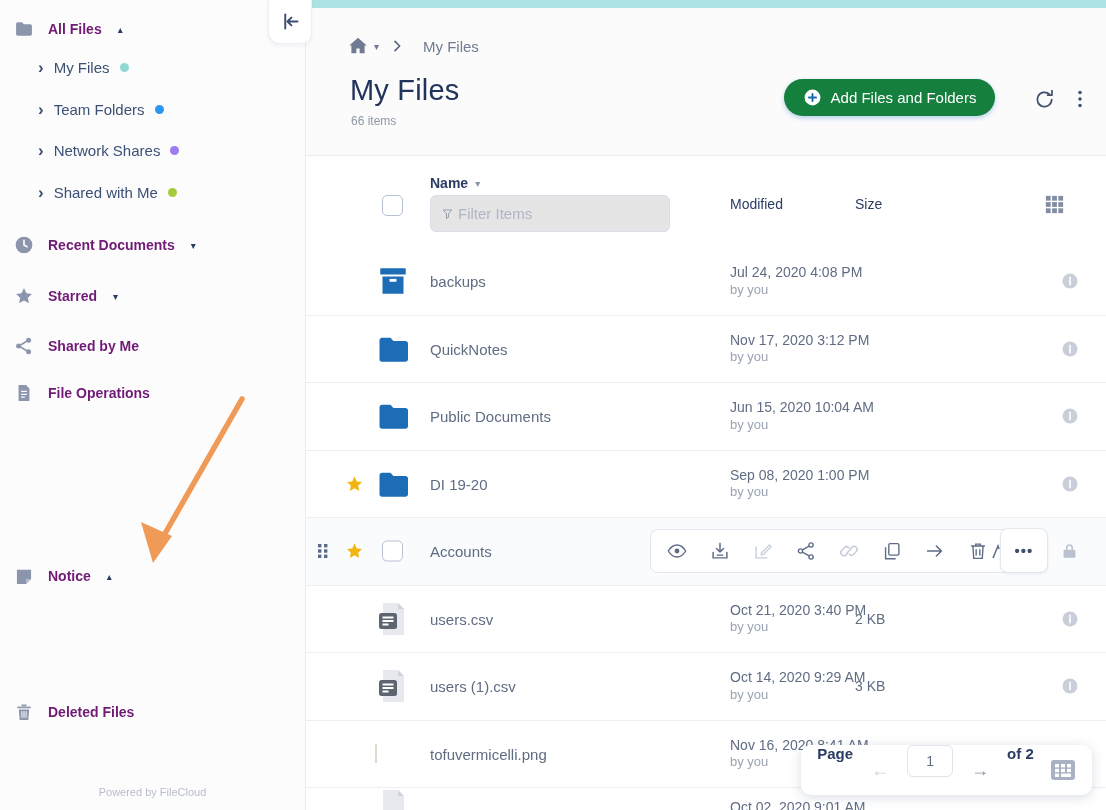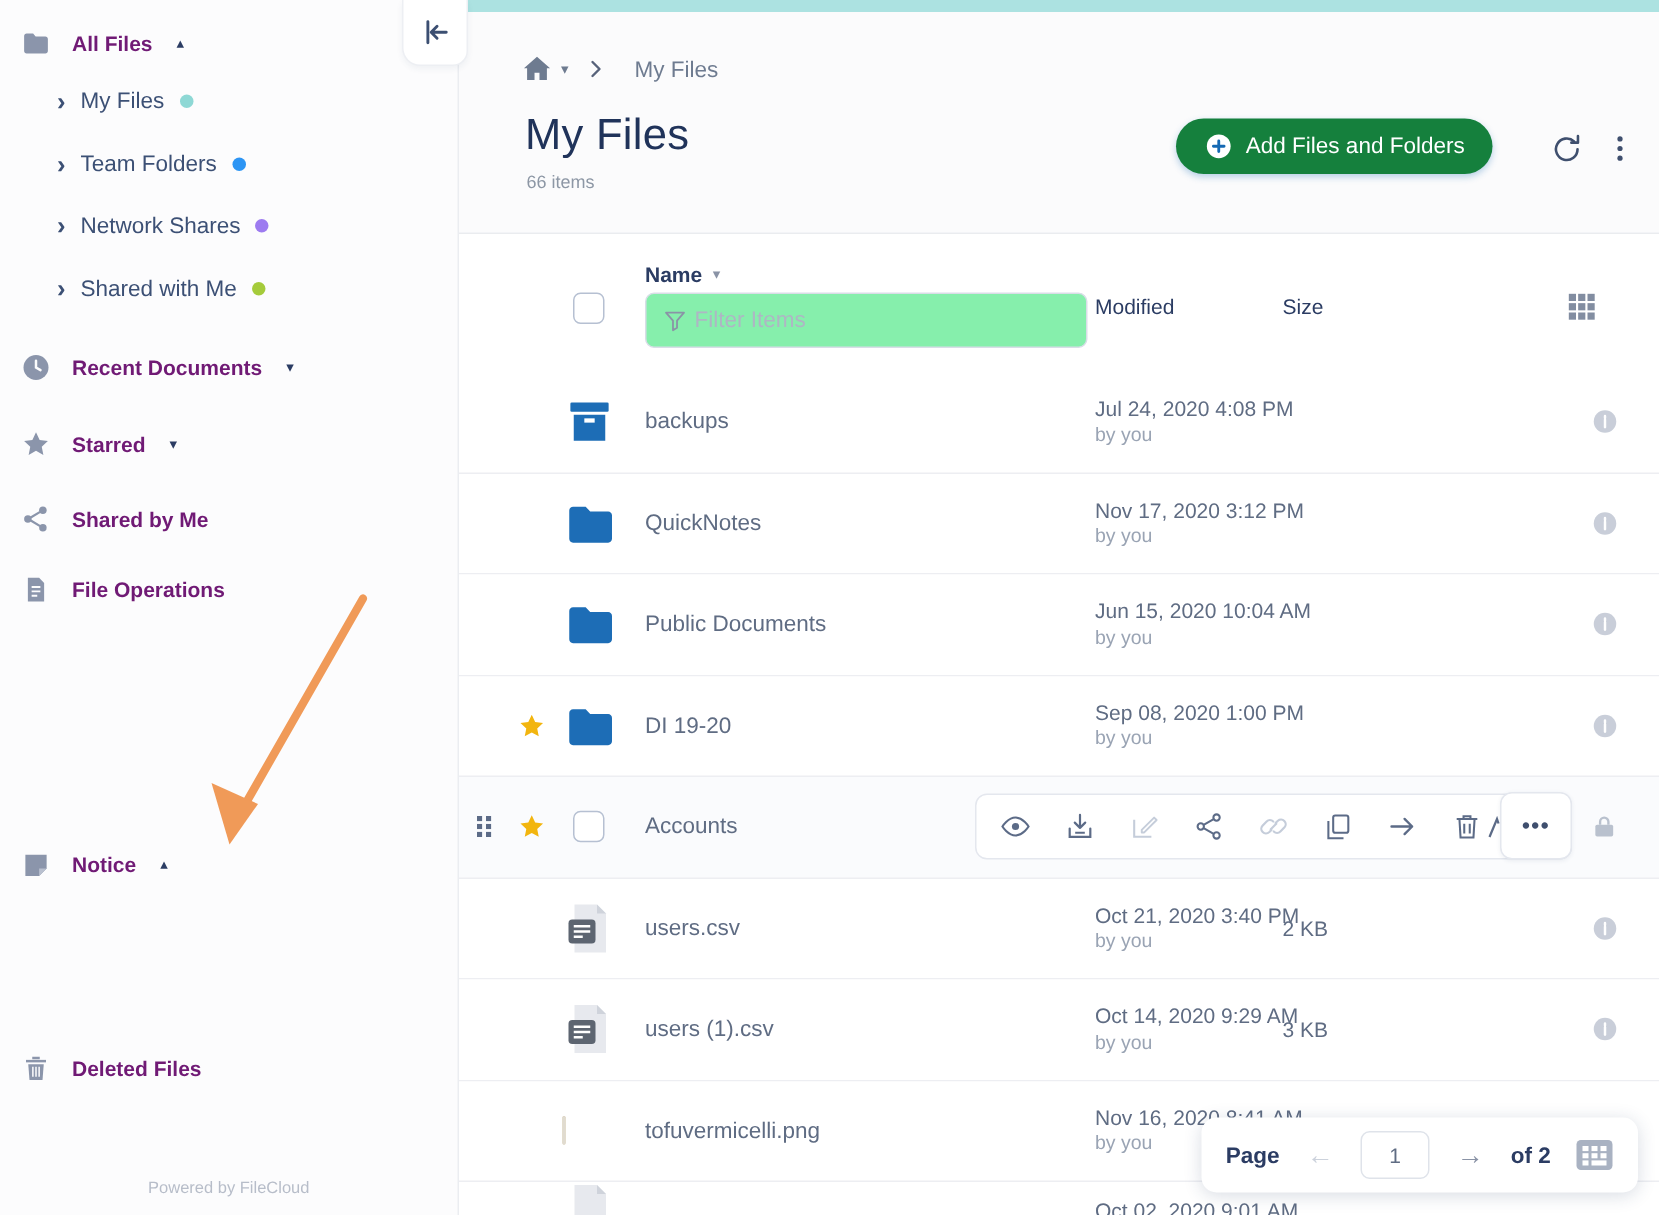--- a/index.html
+++ b/index.html
@@ -57,22 +57,22 @@
   
   .thead{position:absolute;left:0;right:0;top:155px;height:93px;}
   .checkbox{
     width:21px;height:21px;border:1.5px solid #b6c0d2;border-radius:5px;
     background:#fff;box-sizing:border-box;cursor:pointer;
   }
   .thead .checkbox{position:absolute;left:76px;top:40px;}
   .col-name-head{position:absolute;left:124px;top:20px;font-size:14px;font-weight:bold;color:#2b3c63;display:flex;gap:7px;align-items:center;}
   .sort-caret{font-size:10px;color:#8a93a6;font-weight:normal;}
   .filter-box{
-    position:absolute;left:124px;top:40px;width:295px;height:37px;box-sizing:border-box;
-    border:1px solid #d9dde7;border-radius:6px;background:#86efac;
+    position:absolute;left:124px;top:40px;width:240px;height:37px;box-sizing:border-box;
+    border:1px solid #d9dde7;border-radius:6px;background:#e5e5e5;
     display:flex;align-items:center;padding:0 10px;gap:2px;
   }
   .filter-box input{
     border:none;outline:none;flex:1;font-size:15px;font-family:inherit;color:#5f6c83;background:transparent;
   }
   .filter-box input::placeholder{color:#aeb6c4;}
   .col-head{position:absolute;top:41px;font-size:14px;font-weight:normal;color:#2b3c63;}
   .grid-btn{position:absolute;right:38px;top:36px;background:none;border:none;cursor:pointer;padding:2px;}
   
   .rows{position:absolute;left:0;right:0;top:248px;bottom:0;overflow:hidden;}
@@ -112,21 +112,21 @@
     display:flex;align-items:center;justify-content:center;
     font-size:15px;font-weight:bold;color:#3f4f6e;letter-spacing:1px;
     box-shadow:0 1px 3px rgba(40,60,100,.08);
   }
   .partial-glyph{position:absolute;left:686px;top:26px;z-index:2;color:#5c6b87;}
   .row-lock{position:absolute;right:27px;top:50%;transform:translateY(-50%);}
   
   .pagination{
     position:absolute;right:14px;bottom:15px;width:291px;height:50px;z-index:20;
     background:#fff;border-radius:10px;box-shadow:0 2px 12px rgba(40,60,100,.18);
-    display:flex;align-items:center;justify-content:center;gap:16px;
+    display:flex;justify-content:center;gap:16px;
   }
   .pg-label{font-size:15px;font-weight:bold;color:#2b3c63;}
   .pg-arrow{background:none;border:none;font-size:18px;cursor:pointer;padding:0 2px;font-family:inherit;}
   .pg-arrow.prev{color:#ccd2dc;}
   .pg-arrow.next{color:#8a93a6;}
   .pg-input{
     width:46px;height:32px;box-sizing:border-box;border:1px solid #dfe3ea;border-radius:6px;
     text-align:center;font-size:14px;color:#5f6c83;font-family:inherit;outline:none;
   }
   .pg-grid{background:none;border:none;padding:0;cursor:pointer;}

